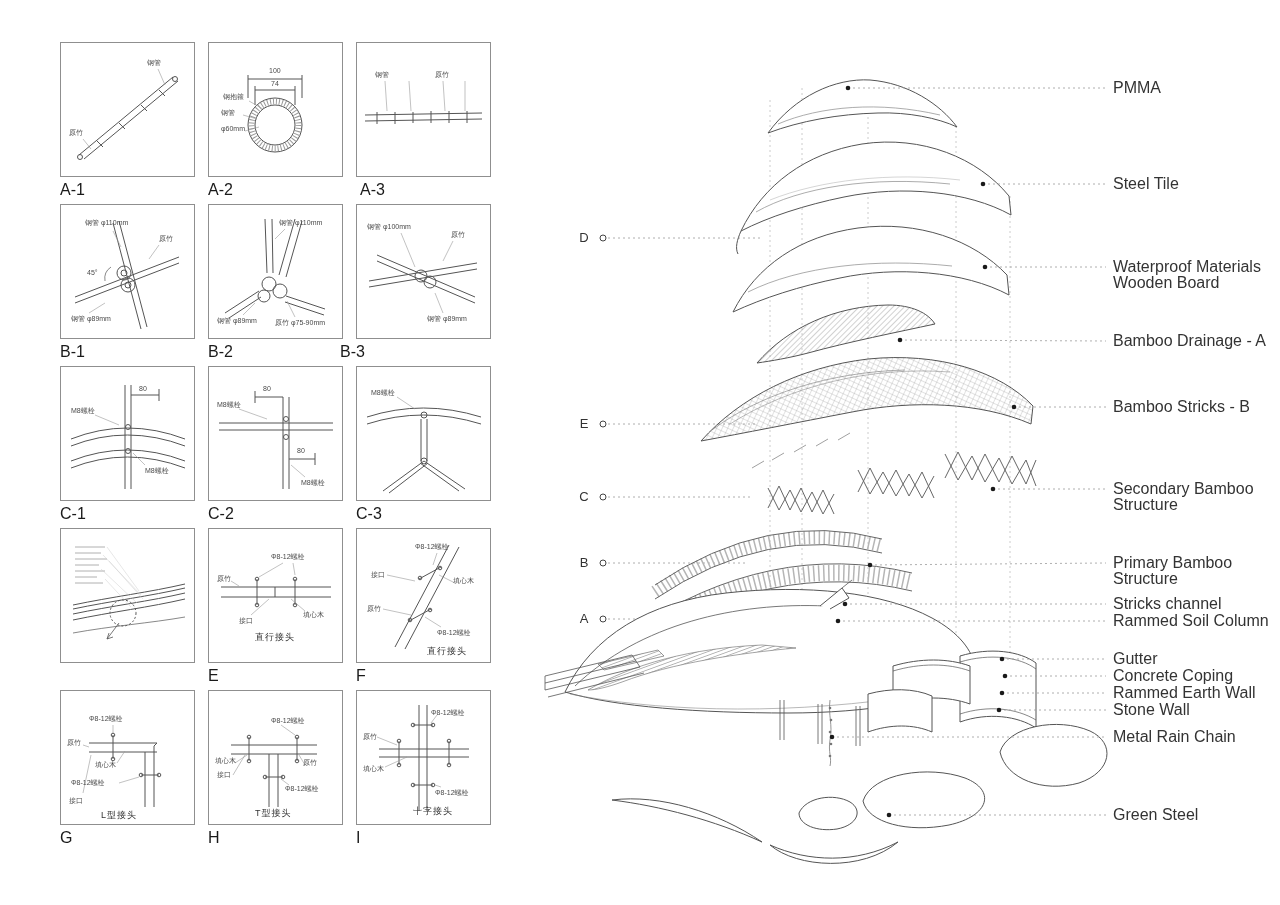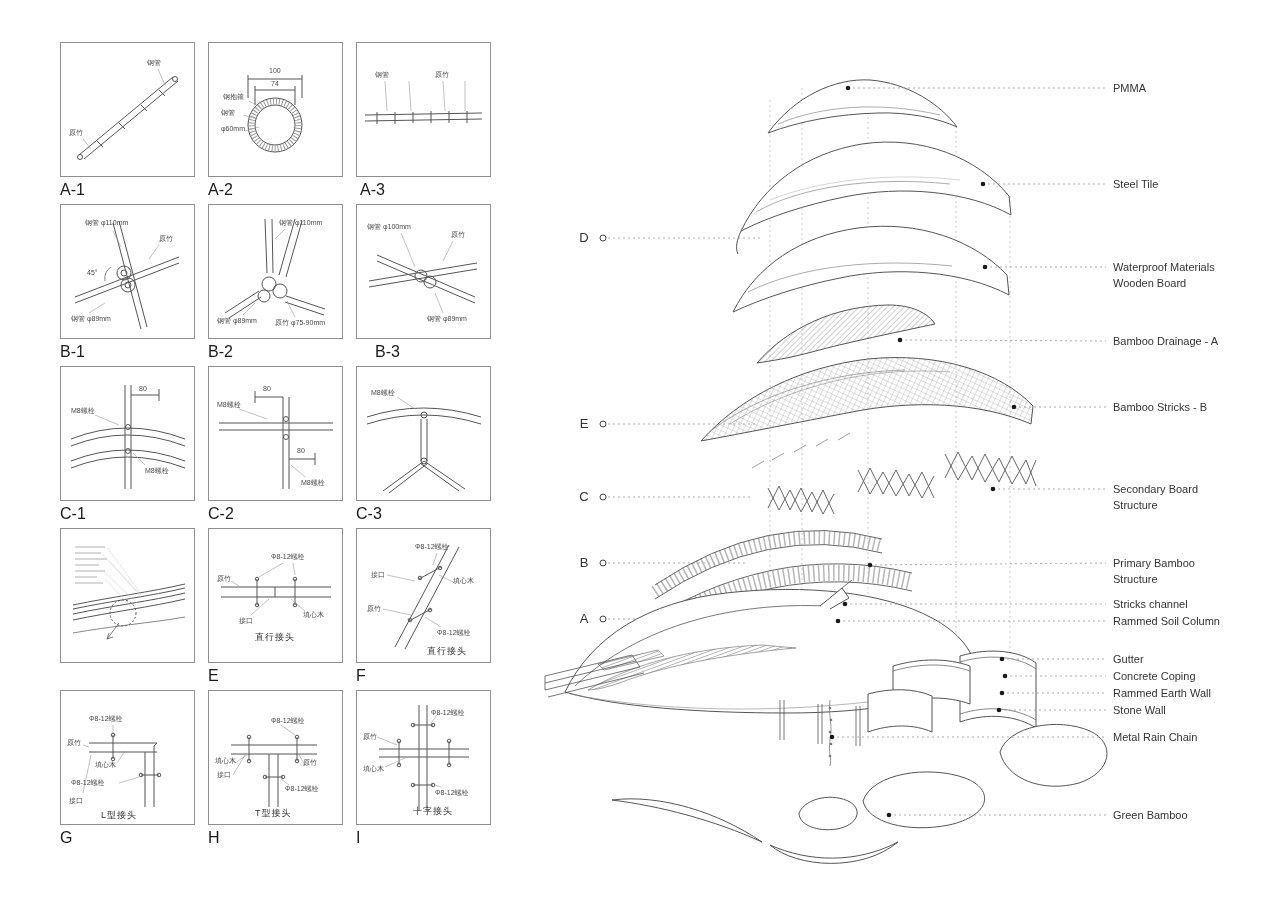--- a/index.html
+++ b/index.html
@@ -3,21 +3,21 @@
 <meta charset="utf-8">
 <style>
   html,body{margin:0;padding:0;background:#e8e8e8;}
   .page{position:relative;width:1280px;height:905px;background:#ffffff;overflow:hidden;
         font-family:"Liberation Sans","DejaVu Sans",sans-serif;}
   .panel{position:absolute;width:133px;height:133px;border:1px solid #8f8f8f;background:#fff;}
   .panel svg{position:absolute;left:0;top:0;}
   .t{position:absolute;font-size:7px;line-height:8px;color:#4a4a4a;white-space:nowrap;}
   .cap{position:absolute;font-size:9px;color:#333;white-space:nowrap;letter-spacing:1px;}
   .pl{position:absolute;font-size:16px;color:#1a1a1a;}
-  .layer-label{position:absolute;left:1113px;font-size:11px;line-height:16px;color:#333;white-space:pre-line;}
+  .layer-label{position:absolute;left:1113px;font-size:16px;line-height:16px;color:#333;white-space:pre-line;}
   .grid-marker{position:absolute;left:577px;width:14px;font-size:13px;color:#333;text-align:center;}
   #axon{position:absolute;left:540px;top:30px;}
 </style>
 </head>
 <body>
 
 <div class="page">
 
   <div class="panel" style="left:60px;top:42px">
     <svg width="133" height="133" viewBox="0 0 133 133">
@@ -146,21 +146,21 @@
           <circle cx="73" cy="77" r="6"></circle>
         <line x1="44" y1="28" x2="58" y2="62" stroke="#999" stroke-width="0.6"></line>
         <line x1="96" y1="36" x2="86" y2="56" stroke="#999" stroke-width="0.6"></line>
         <line x1="86" y1="108" x2="78" y2="88" stroke="#999" stroke-width="0.6"></line>
       </g>
     </svg>
     <span class="t" style="left:10px;top:18px">钢管 φ100mm</span>
     <span class="t" style="left:94px;top:26px">原竹</span>
     <span class="t" style="left:70px;top:110px">钢管 φ89mm</span>
   </div>
-  <div class="pl" style="left:375px;top:343px">B-3</div>
+  <div class="pl" style="left:340px;top:343px">B-3</div>
 
   <div class="panel" style="left:60px;top:366px">
     <svg width="133" height="133" viewBox="0 0 133 133">
       <g stroke="#555" fill="none" stroke-width="1">
         <path d="M10,72 Q66,50 124,72"></path>
           <path d="M10,79 Q66,57 124,79"></path>
         <path d="M10,94 Q66,72 124,94"></path>
           <path d="M10,101 Q66,79 124,101"></path>
         <line x1="64" y1="18" x2="64" y2="122"></line>
           <line x1="70" y1="18" x2="70" y2="122"></line>
@@ -568,26 +568,26 @@
   <div class="grid-marker" style="top:489px">C</div>
   <div class="grid-marker" style="top:555px">B</div>
   <div class="grid-marker" style="top:611px">A</div>
 
   <div class="layer-label" style="top:80px">PMMA</div>
   <div class="layer-label" style="top:176px">Steel Tile</div>
   <div class="layer-label" style="top:259px">Waterproof Materials
 Wooden Board</div>
   <div class="layer-label" style="top:333px">Bamboo Drainage - A</div>
   <div class="layer-label" style="top:399px">Bamboo Stricks - B</div>
-  <div class="layer-label" style="top:481px">Secondary Board
+  <div class="layer-label" style="top:481px">Secondary Bamboo
 Structure</div>
   <div class="layer-label" style="top:555px">Primary Bamboo
 Structure</div>
   <div class="layer-label" style="top:596px">Stricks channel</div>
   <div class="layer-label" style="top:613px">Rammed Soil Column</div>
   <div class="layer-label" style="top:651px">Gutter</div>
   <div class="layer-label" style="top:668px">Concrete Coping</div>
   <div class="layer-label" style="top:685px">Rammed Earth Wall</div>
   <div class="layer-label" style="top:702px">Stone Wall</div>
   <div class="layer-label" style="top:729px">Metal Rain Chain</div>
-  <div class="layer-label" style="top:807px">Green Bamboo</div>
+  <div class="layer-label" style="top:807px">Green Steel</div>
 
 </div>
 
 </body></html>

